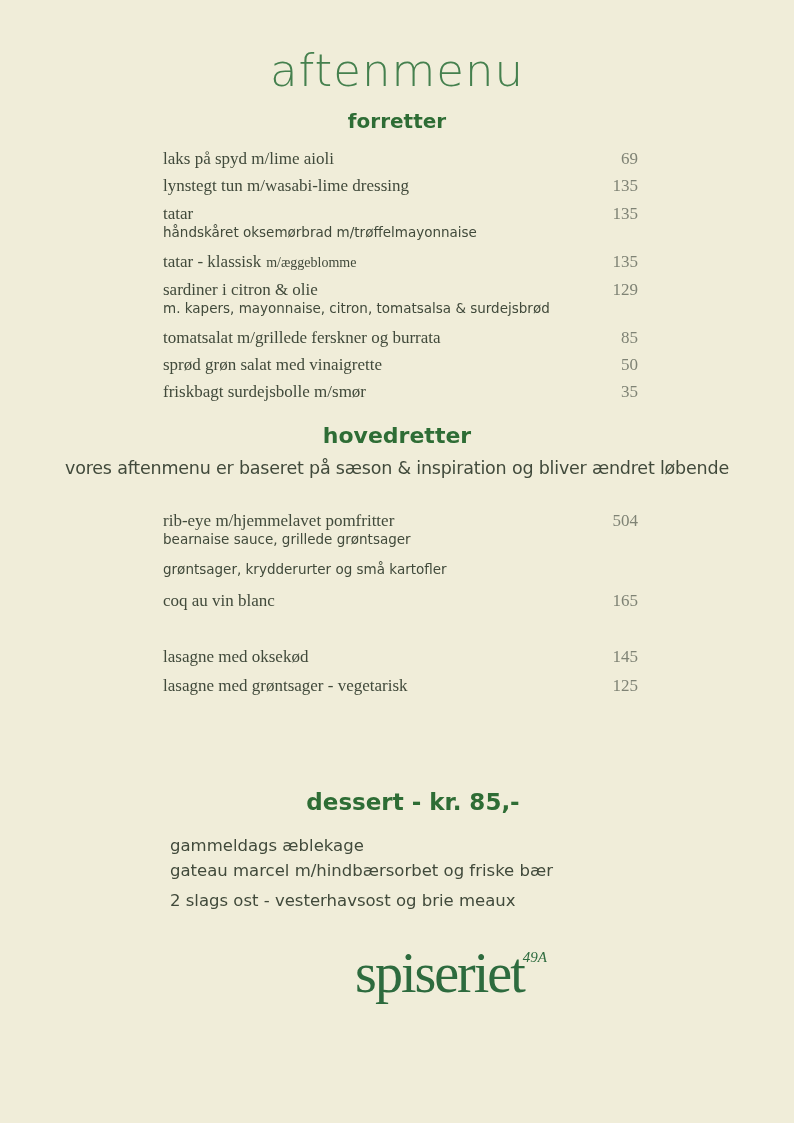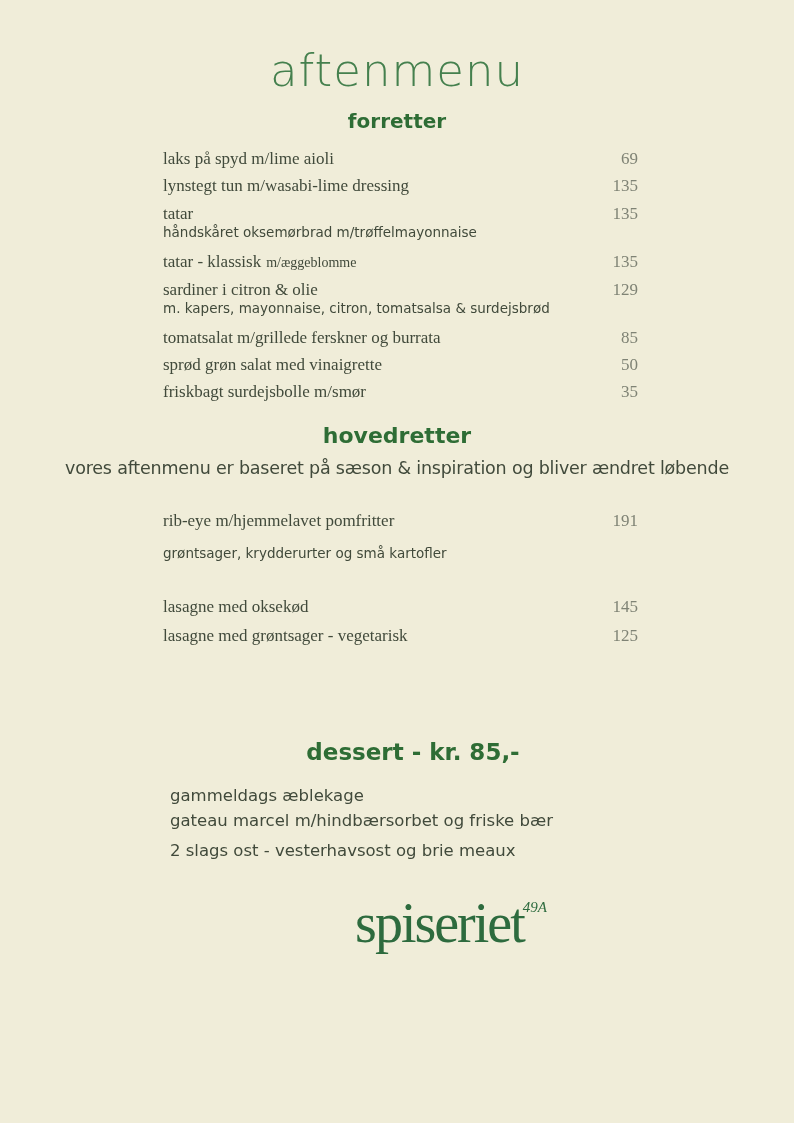--- a/index.html
+++ b/index.html
@@ -135,28 +135,35 @@
   </div>
 
   <h2 class="section-heading h-hoved">hovedretter</h2>
   <p class="intro">vores aftenmenu er baseret på sæson &amp; inspiration og bliver ændret løbende</p>
 
   <div class="items items-hoved">
 
     <div class="row with-detail">
       <div class="line">
         <span class="name">rib-eye m/hjemmelavet pomfritter</span>
-        <span class="price">191</span>
+        <span class="price">504</span>
       </div>
+      <div class="detail">bearnaise sauce, grillede grøntsager</div>
     </div>
 
     <div class="row with-detail">
       <div class="detail">grøntsager, krydderurter og små kartofler</div>
     </div>
 
+    <div class="row">
+      <div class="line">
+        <span class="name">coq au vin blanc</span>
+        <span class="price">165</span>
+      </div>
+    </div>
 
     <div class="row gap-before">
       <div class="line">
         <span class="name">lasagne med oksekød</span>
         <span class="price">145</span>
       </div>
     </div>
 
     <div class="row">
       <div class="line">

